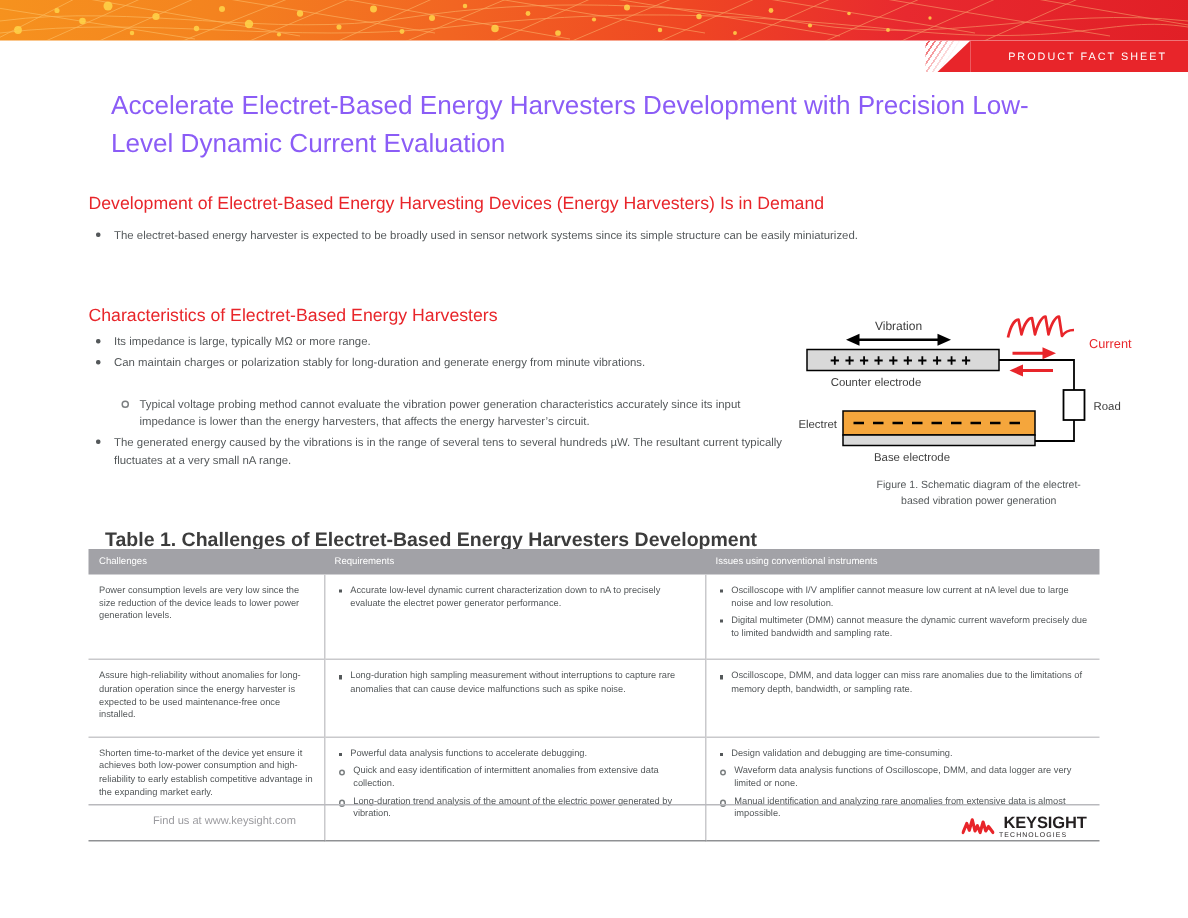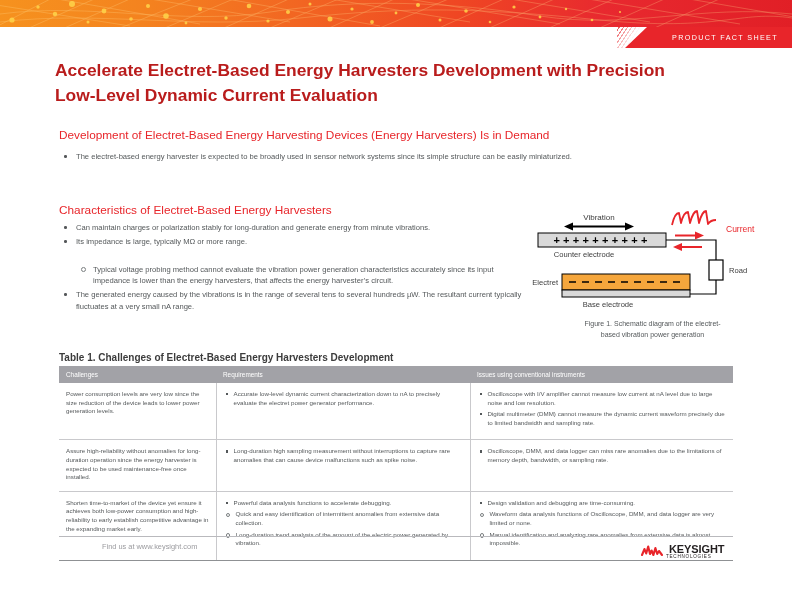--- a/index.html
+++ b/index.html
@@ -36,22 +36,22 @@
     mask-image:linear-gradient(-56deg,rgba(0,0,0,0) 40%,#000 100%);
   }
   .tag-text{
     position:absolute;right:14px;top:5.5px;
     color:#ffffff;font-size:7.2px;letter-spacing:1.35px;font-weight:normal;
     white-space:nowrap;
   }
 
   
   .title{
-    position:absolute;left:55px;top:58px;width:640px;
-    font-size:17.4px;line-height:25px;color:#b91c1c;font-weight:bold;
+    position:absolute;left:74px;top:58px;width:640px;
+    font-size:17.4px;line-height:25px;color:#8b5cf6;font-weight:normal;
   }
 
   
   .sec-h{
     position:absolute;left:59px;
     color:#e8252a;font-size:11.8px;font-weight:normal;white-space:nowrap;
   }
   #sec1-h{top:128px;}
   #sec2-h{top:203px;}
 
@@ -79,22 +79,22 @@
 
   
   .figure{position:absolute;left:520px;top:206px;width:265px;height:140px;}
   .fig-cap{
     position:absolute;left:520px;top:318px;width:265px;
     text-align:center;font-size:7px;line-height:11px;color:#54585a;
   }
 
   
   .tbl-title{
-    position:absolute;left:59px;top:352px;
-    font-size:10px;font-weight:bold;color:#3c3c3c;white-space:nowrap;
+    position:absolute;left:70px;top:352px;
+    font-size:13px;font-weight:bold;color:#3c3c3c;white-space:nowrap;
   }
   table.t1{
     position:absolute;left:59px;top:366px;width:674px;
     border-collapse:collapse;table-layout:fixed;
   }
   table.t1 th{
     background:#a2a2a7;color:#ffffff;font-size:6.4px;font-weight:normal;
     text-align:left;padding:5px 7px;vertical-align:middle;
   }
   table.t1 td{
@@ -192,22 +192,22 @@
 
 <div class="title">Accelerate Electret-Based Energy Harvesters Development with Precision Low-Level Dynamic Current Evaluation</div>
 
 <div class="sec-h" id="sec1-h">Development of Electret-Based Energy Harvesting Devices (Energy Harvesters) Is in Demand</div>
 <ul class="blist" id="sec1-list">
   <li class="bl1">The electret-based energy harvester is expected to be broadly used in sensor network systems since its simple structure can be easily miniaturized.</li>
 </ul>
 
 <div class="sec-h" id="sec2-h">Characteristics of Electret-Based Energy Harvesters</div>
 <ul class="blist" id="sec2-list">
+  <li class="bl1">Its impedance is large, typically MΩ or more range.</li>
   <li class="bl1">Can maintain charges or polarization stably for long-duration and generate energy from minute vibrations.</li>
-  <li class="bl1">Its impedance is large, typically MΩ or more range.</li>
   <li class="bl2">Typical voltage probing method cannot evaluate the vibration power generation characteristics accurately since its input impedance is lower than the energy harvesters, that affects the energy harvester’s circuit.</li>
   <li class="bl1">The generated energy caused by the vibrations is in the range of several tens to several hundreds µW. The resultant current typically fluctuates at a very small nA range.</li>
 </ul>
 
 <div class="figure">
   <svg width="265" height="140" viewBox="0 0 265 140">
 
     <g>
       <line x1="50" y1="20.5" x2="108" y2="20.5" stroke="#000" stroke-width="1.8"></line>
       <polygon points="44,20.5 53,16.5 53,24.5" fill="#000"></polygon>

